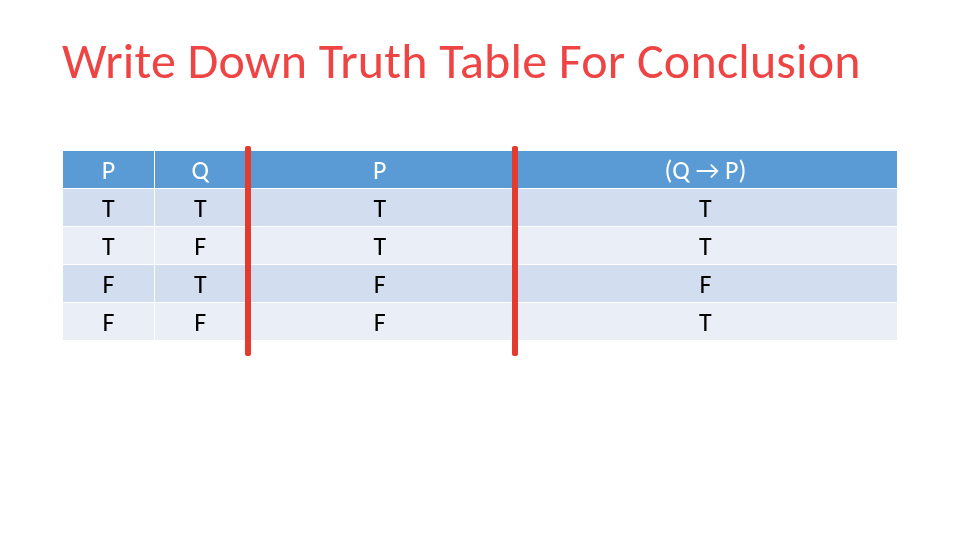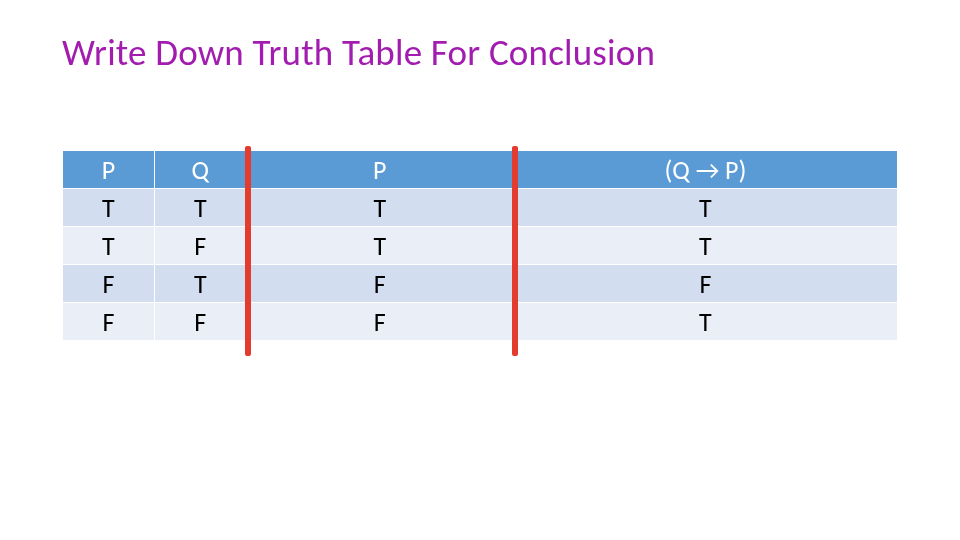--- a/index.html
+++ b/index.html
@@ -9,23 +9,23 @@
     height: 540px;
     background: #ffffff;
     font-family: "Calibri", "Segoe UI", Arial, sans-serif;
     position: relative;
     overflow: hidden;
   }
   .title {
     position: absolute;
     left: 62px;
     top: 30px;
-    font-size: 37px;
+    font-size: 50px;
     font-weight: 400;
-    color: #a21caf;
+    color: #ef4444;
     letter-spacing: 0.2px;
   }
   .table-wrap {
     position: absolute;
     left: 62px;
     top: 150px;
     width: 836px;
   }
   table {
     width: 100%;

